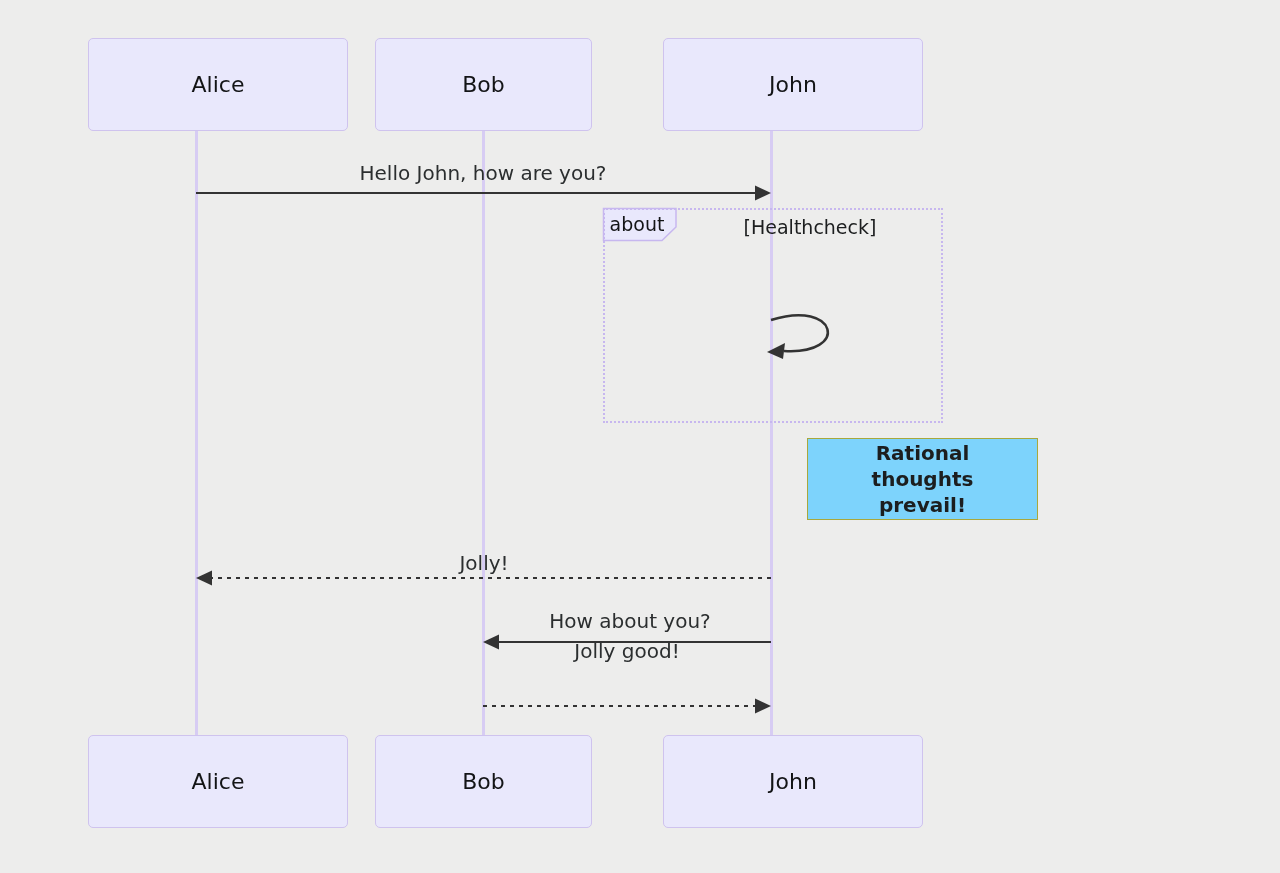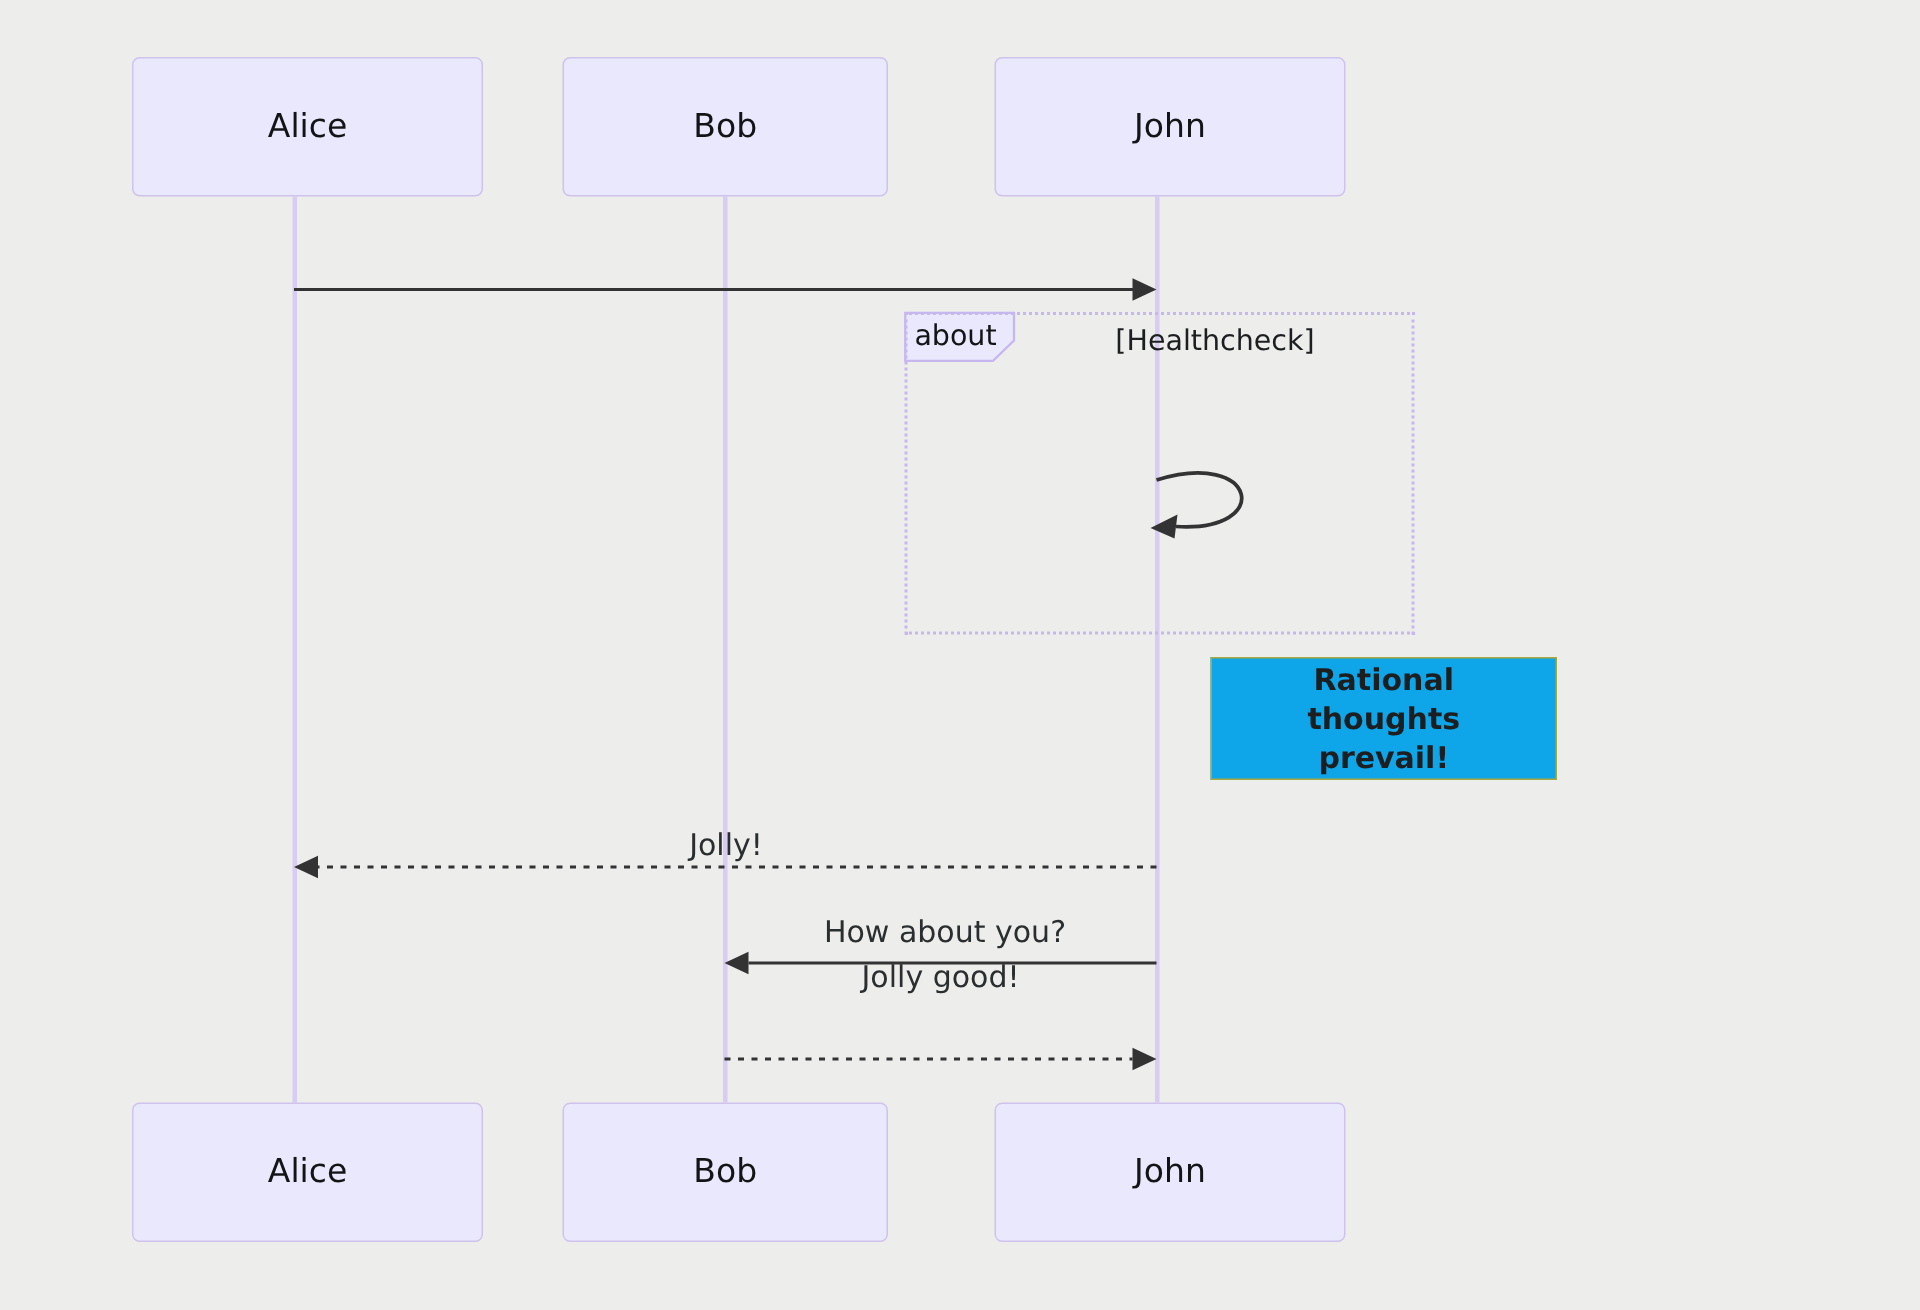--- a/index.html
+++ b/index.html
@@ -14,21 +14,21 @@
   }
   .lifeline {
     position: absolute;
     top: 131px;
     height: 604px;
     width: 3px;
     background: #d7ccf3;
   }
   .actor {
     position: absolute;
-    width: 234px;
+    width: 260px;
     height: 93px;
     background: #e9e8fc;
     border: 1.5px solid #cfc3ee;
     border-radius: 5px;
     box-sizing: border-box;
     display: flex;
     align-items: center;
     justify-content: center;
     font-size: 22px;
     color: #131416;
@@ -75,21 +75,21 @@
     font-weight: normal;
     white-space: nowrap;
     color: #1c1e1f;
   }
   .note {
     position: absolute;
     left: 807px;
     top: 438px;
     width: 231px;
     height: 82px;
-    background: #0ea5e9;
+    background: #7dd3fc;
     border: 1.5px solid #a8a83c;
     box-sizing: border-box;
     display: flex;
     align-items: center;
     justify-content: center;
   }
   .note-text {
     width: 190px;
     text-align: center;
     font-size: 20px;
@@ -144,20 +144,21 @@
   <div class="actor" style="left:88px; top:735px">
     <span>Alice</span>
   </div>
   <div class="actor" style="left:375px; top:735px; width:217px">
     <span>Bob</span>
   </div>
   <div class="actor" style="left:663px; top:735px">
     <span>John</span>
   </div>
 
+  <div class="msg" style="left:483px; top:160px">Hello John, how are you?</div>
   <div class="msg" style="left:484px; top:550px">Jolly!</div>
   <div class="msg" style="left:630px; top:608px">How about you?</div>
   <div class="msg" style="left:627px; top:638px">Jolly good!</div>
 
   <div class="note">
     <div class="note-text">Rational thoughts prevail!</div>
   </div>
 
 </div>
 

